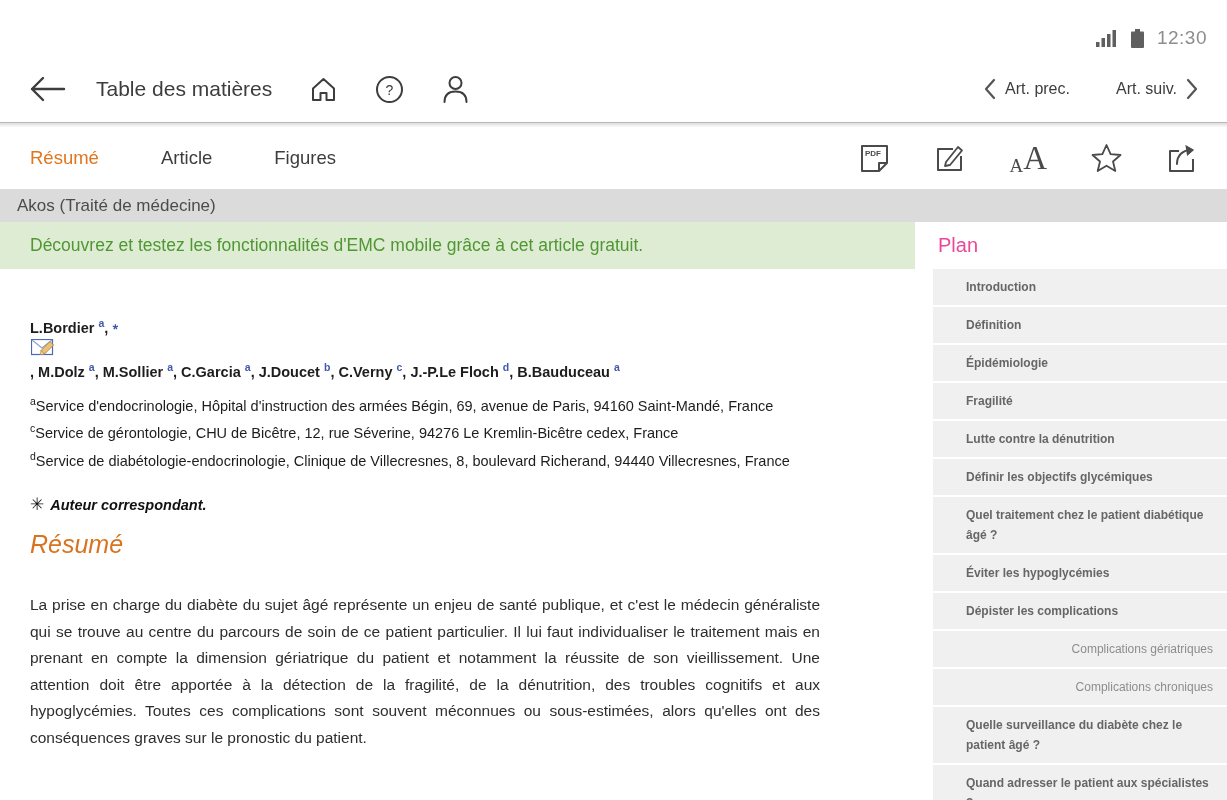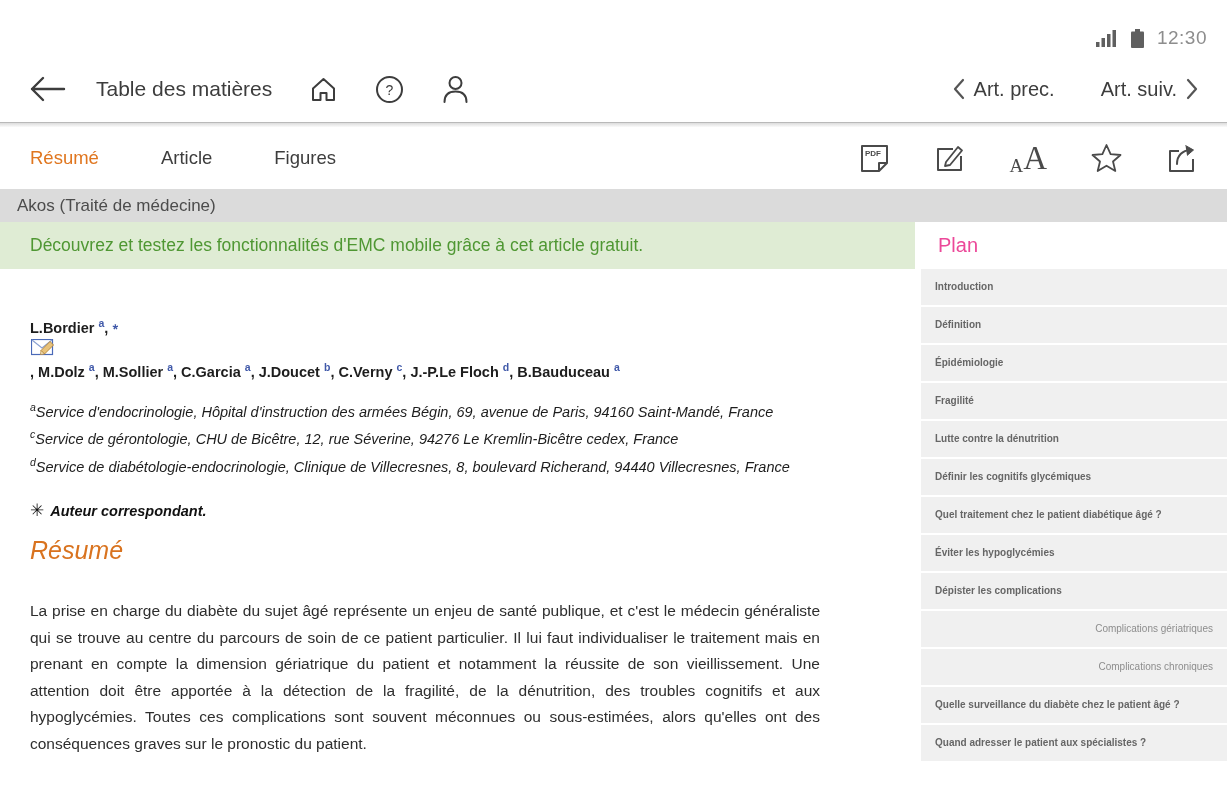--- a/index.html
+++ b/index.html
@@ -9,21 +9,21 @@
   
   .status-bar { height: 36px; display: flex; justify-content: flex-end; align-items: center; gap: 13px; padding-right: 20px; background: #fff; margin-top: 20px; }
   .status-time { font-size: 19px; color: #8d8d8d; letter-spacing: .5px; }
 
   
   .nav-bar { height: 66px; display: flex; align-items: center; padding: 0 28px; background: #fff; }
   .nav-title { font-size: 21px; color: #3d3d3d; margin-left: 30px; }
   .nav-icon { margin-left: 38px; display: flex; align-items: center; cursor: pointer; }
   .nav-spacer { flex: 1; }
   .nav-pager { display: flex; align-items: center; gap: 9px; margin-left: 46px; cursor: pointer; }
-  .nav-pager span { font-size: 20px; color: #3d3d3d; }
+  .nav-pager span { font-size: 16px; color: #3d3d3d; }
 
   .nav-separator { height: 5px; border-top: 1px solid #b9b9b9; background: linear-gradient(#dcdcdc, #fafafa); }
 
   
   .tab-bar { height: 62px; display: flex; align-items: center; padding: 0 30px; background: #fff; }
   .tab { font-size: 18.5px; color: #3d3d3d; margin-right: 62px; cursor: pointer; }
   .tab.active { color: #e0761f; }
   .tab-spacer { flex: 1; }
   .tool-icon { margin-left: 44px; display: flex; align-items: flex-end; cursor: pointer; color: #4a4a4a; }
   .aa-glyph { font-family: "Liberation Serif", serif; color: #4a4a4a; line-height: 1; display: flex; align-items: flex-end; }
@@ -40,37 +40,37 @@
   .green-banner { height: 47px; background: #dfecd4; display: flex; align-items: center; padding-left: 30px; font-size: 17.5px; color: #4f9733; }
   .white-gap { height: 11px; background: #fff; }
   .title-bar { height: 43px; background: #efefef; display: flex; align-items: center; padding-left: 30px; font-size: 17.5px; font-weight: bold; color: #454545; }
 
   .article-body { padding: 32px 60px 0 30px; background: #fff; flex: 1; overflow: hidden; }
 
   .authors-line { font-size: 14.5px; line-height: 22px; color: #1d1d1d; font-weight: 600; }
   .sup-blue { color: #4059a9; font-size: 10.5px; font-weight: 600; }
   .mail-svg { vertical-align: -3px; margin: 0 1px; }
 
-  .affiliations { margin-top: 13px; font-style: italic; }
+  .affiliations { margin-top: 7px; }
   .affiliation-row { font-size: 14.5px; line-height: 23px; color: #1d1d1d; }
   .aff-sup { font-size: 10.5px; }
 
   .corresponding-note { margin-top: 21px; font-size: 14.5px; color: #111; }
   .corresponding-note .asterisk { font-style: normal; font-size: 17px; margin-right: 6px; }
   .corresponding-note .note-text { font-weight: bold; font-style: italic; }
 
   .abstract-heading { margin-top: 15px; font-size: 25px; font-style: italic; color: #d9731f; }
 
   .abstract-text { margin-top: 33px; width: 790px; font-size: 15.5px; line-height: 26.5px; text-align: justify; color: #2e2e2e; }
 
   
   .sidebar { width: 312px; display: flex; flex-direction: column; background: #fff; }
   .plan-header { height: 47px; display: flex; align-items: center; padding-left: 23px; font-size: 20px; color: #ec4899; background: #fff; }
   .plan-list { flex: 1; overflow: hidden; display: flex; flex-direction: column; gap: 2px; background: #fff; }
-  .plan-item { background: #f0f0f0; margin-left: 6px; padding: 8px 14px 8px 14px; font-size: 10px; font-weight: bold; line-height: 20px; color: #666; cursor: pointer; }
+  .plan-item { background: #f0f0f0; margin-left: 18px; padding: 8px 14px 8px 33px; font-size: 12px; font-weight: bold; line-height: 20px; color: #666; cursor: pointer; }
   .plan-item.level2 { font-weight: normal; color: #8d8d8d; padding-left: 33px; text-align: right; }
 
   svg { display: block; }
 </style>
 </head>
 <body>
 
 <div class="status-bar">
   <span>
     <svg width="22" height="17" viewBox="0 0 22 17">
@@ -198,21 +198,21 @@
   </div>
 
   <div class="sidebar">
     <div class="plan-header">Plan</div>
     <div class="plan-list">
         <div class="plan-item">Introduction</div>
         <div class="plan-item">Définition</div>
         <div class="plan-item">Épidémiologie</div>
         <div class="plan-item">Fragilité</div>
         <div class="plan-item">Lutte contre la dénutrition</div>
-        <div class="plan-item">Définir les cognitifs glycémiques</div>
+        <div class="plan-item">Définir les objectifs glycémiques</div>
         <div class="plan-item">Quel traitement chez le patient diabétique âgé ?</div>
         <div class="plan-item">Éviter les hypoglycémies</div>
         <div class="plan-item">Dépister les complications</div>
         <div class="plan-item level2">Complications gériatriques</div>
         <div class="plan-item level2">Complications chroniques</div>
         <div class="plan-item">Quelle surveillance du diabète chez le patient âgé ?</div>
         <div class="plan-item">Quand adresser le patient aux spécialistes ?</div>
       </div>
   </div>
 </div>

